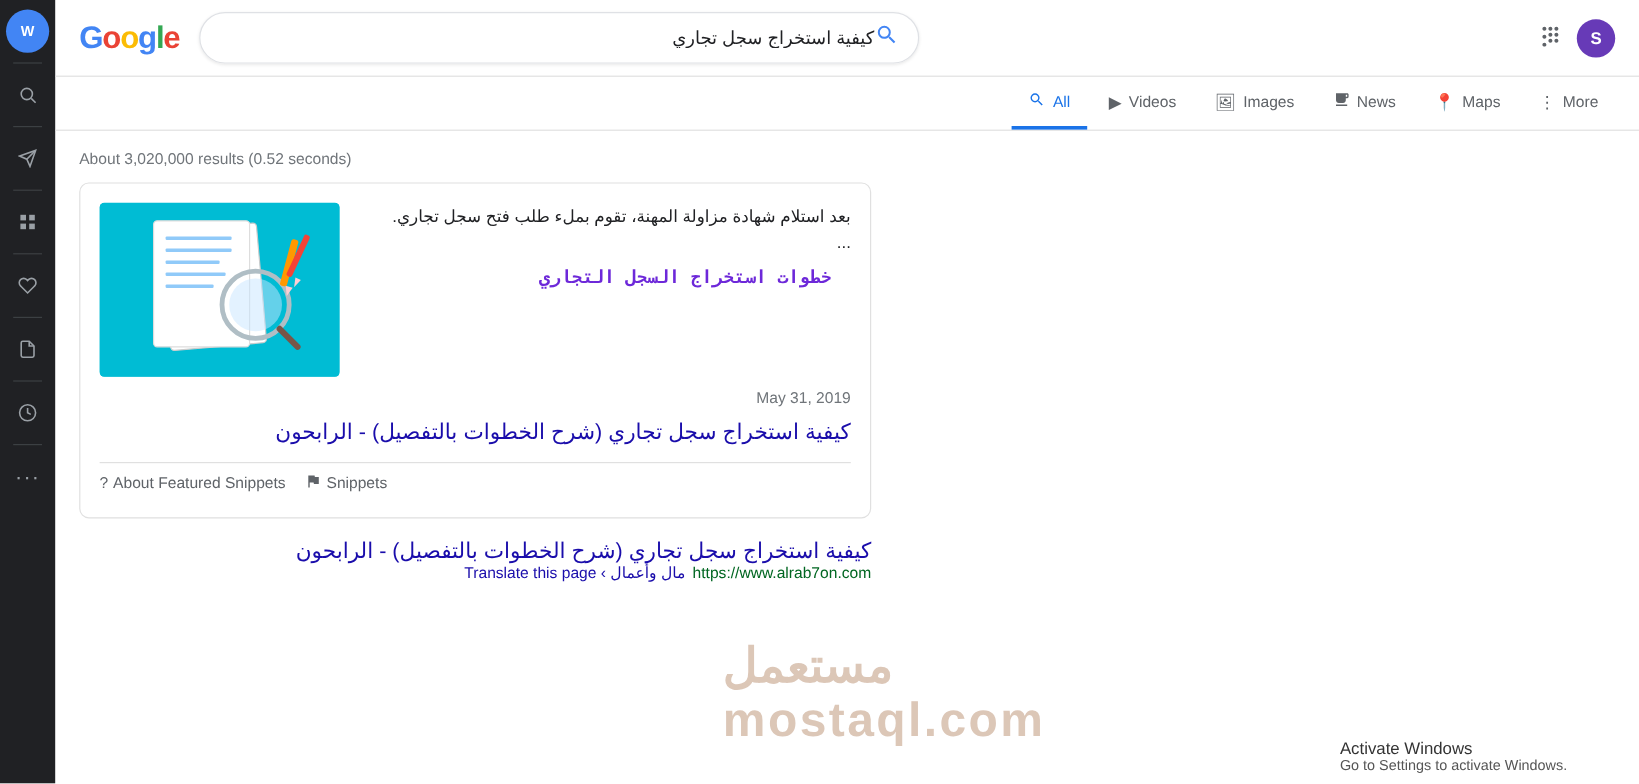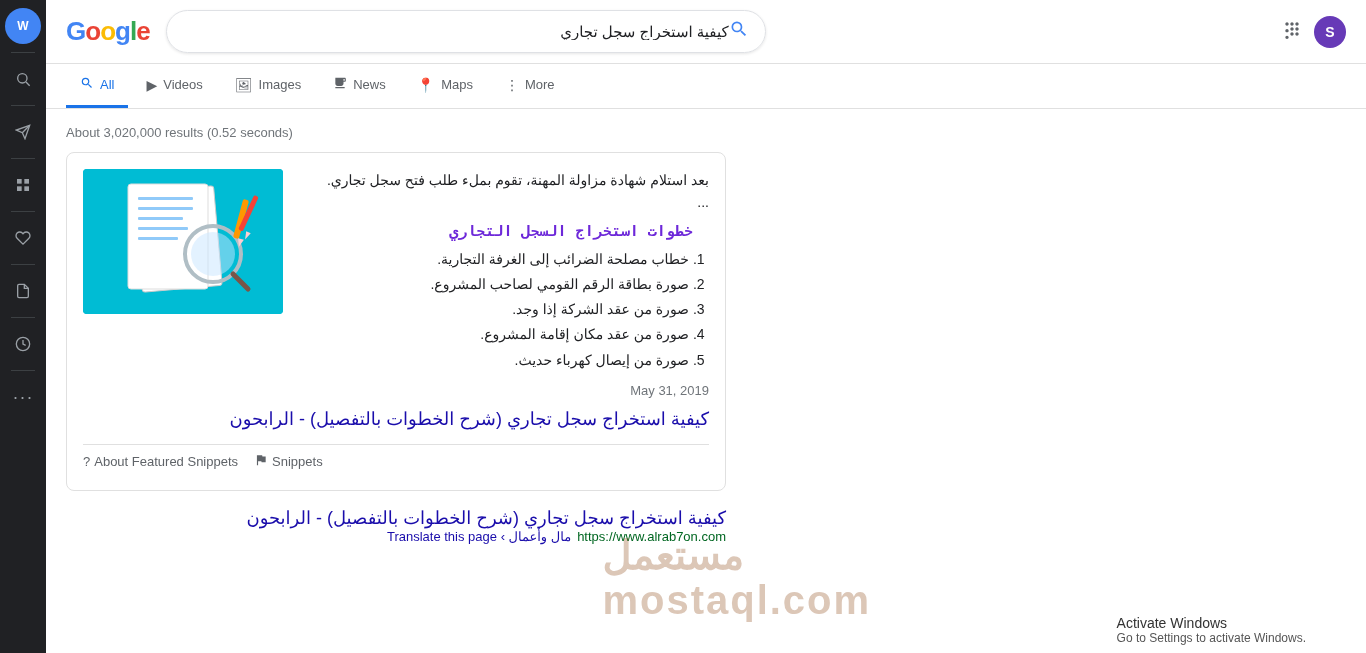--- a/index.html
+++ b/index.html
@@ -129,20 +129,21 @@
       cursor: pointer;
     }
 
     
     .nav-tabs {
       display: flex;
       align-items: center;
       padding: 0 20px;
       border-bottom: 1px solid #e0e0e0;
       gap: 4px;
+      justify-content: flex-end;
     }
     .nav-tab {
       display: flex;
       align-items: center;
       gap: 6px;
       padding: 12px 14px;
       font-size: 13px;
       color: #5f6368;
       cursor: pointer;
       border-bottom: 3px solid transparent;
@@ -445,27 +446,20 @@
 
   <div class="results-area">
     <div class="results-stats">About 3,020,000 results (0.52 seconds)</div>
 
     <div class="featured-snippet">
       <div class="snippet-top">
         <div class="snippet-text">
           <p>بعد استلام شهادة مزاولة المهنة، تقوم بملء طلب فتح سجل تجاري.</p>
           <p class="ellipsis">...</p>
           <h3>خطوات استخراج السجل التجاري</h3>
-          <ol>
-            <li>خطاب مصلحة الضرائب إلى الغرفة التجارية.</li>
-            <li>صورة بطاقة الرقم القومي لصاحب المشروع.</li>
-            <li>صورة من عقد الشركة إذا وجد.</li>
-            <li>صورة من عقد مكان إقامة المشروع.</li>
-            <li>صورة من إيصال كهرباء حديث.</li>
-          </ol>
         </div>
 
         <div class="snippet-image">
           <svg width="200" height="145" viewBox="0 0 200 145" xmlns="http://www.w3.org/2000/svg">
 
             <rect width="200" height="145" fill="#00bcd4"></rect>
 
             <rect x="55" y="20" width="80" height="100" rx="3" fill="white" stroke="#ccc" stroke-width="1" transform="rotate(-5 95 70)"></rect>
 
             <rect x="65" y="35" width="50" height="3" rx="1" fill="#90caf9" transform="rotate(-5 90 37)"></rect>

